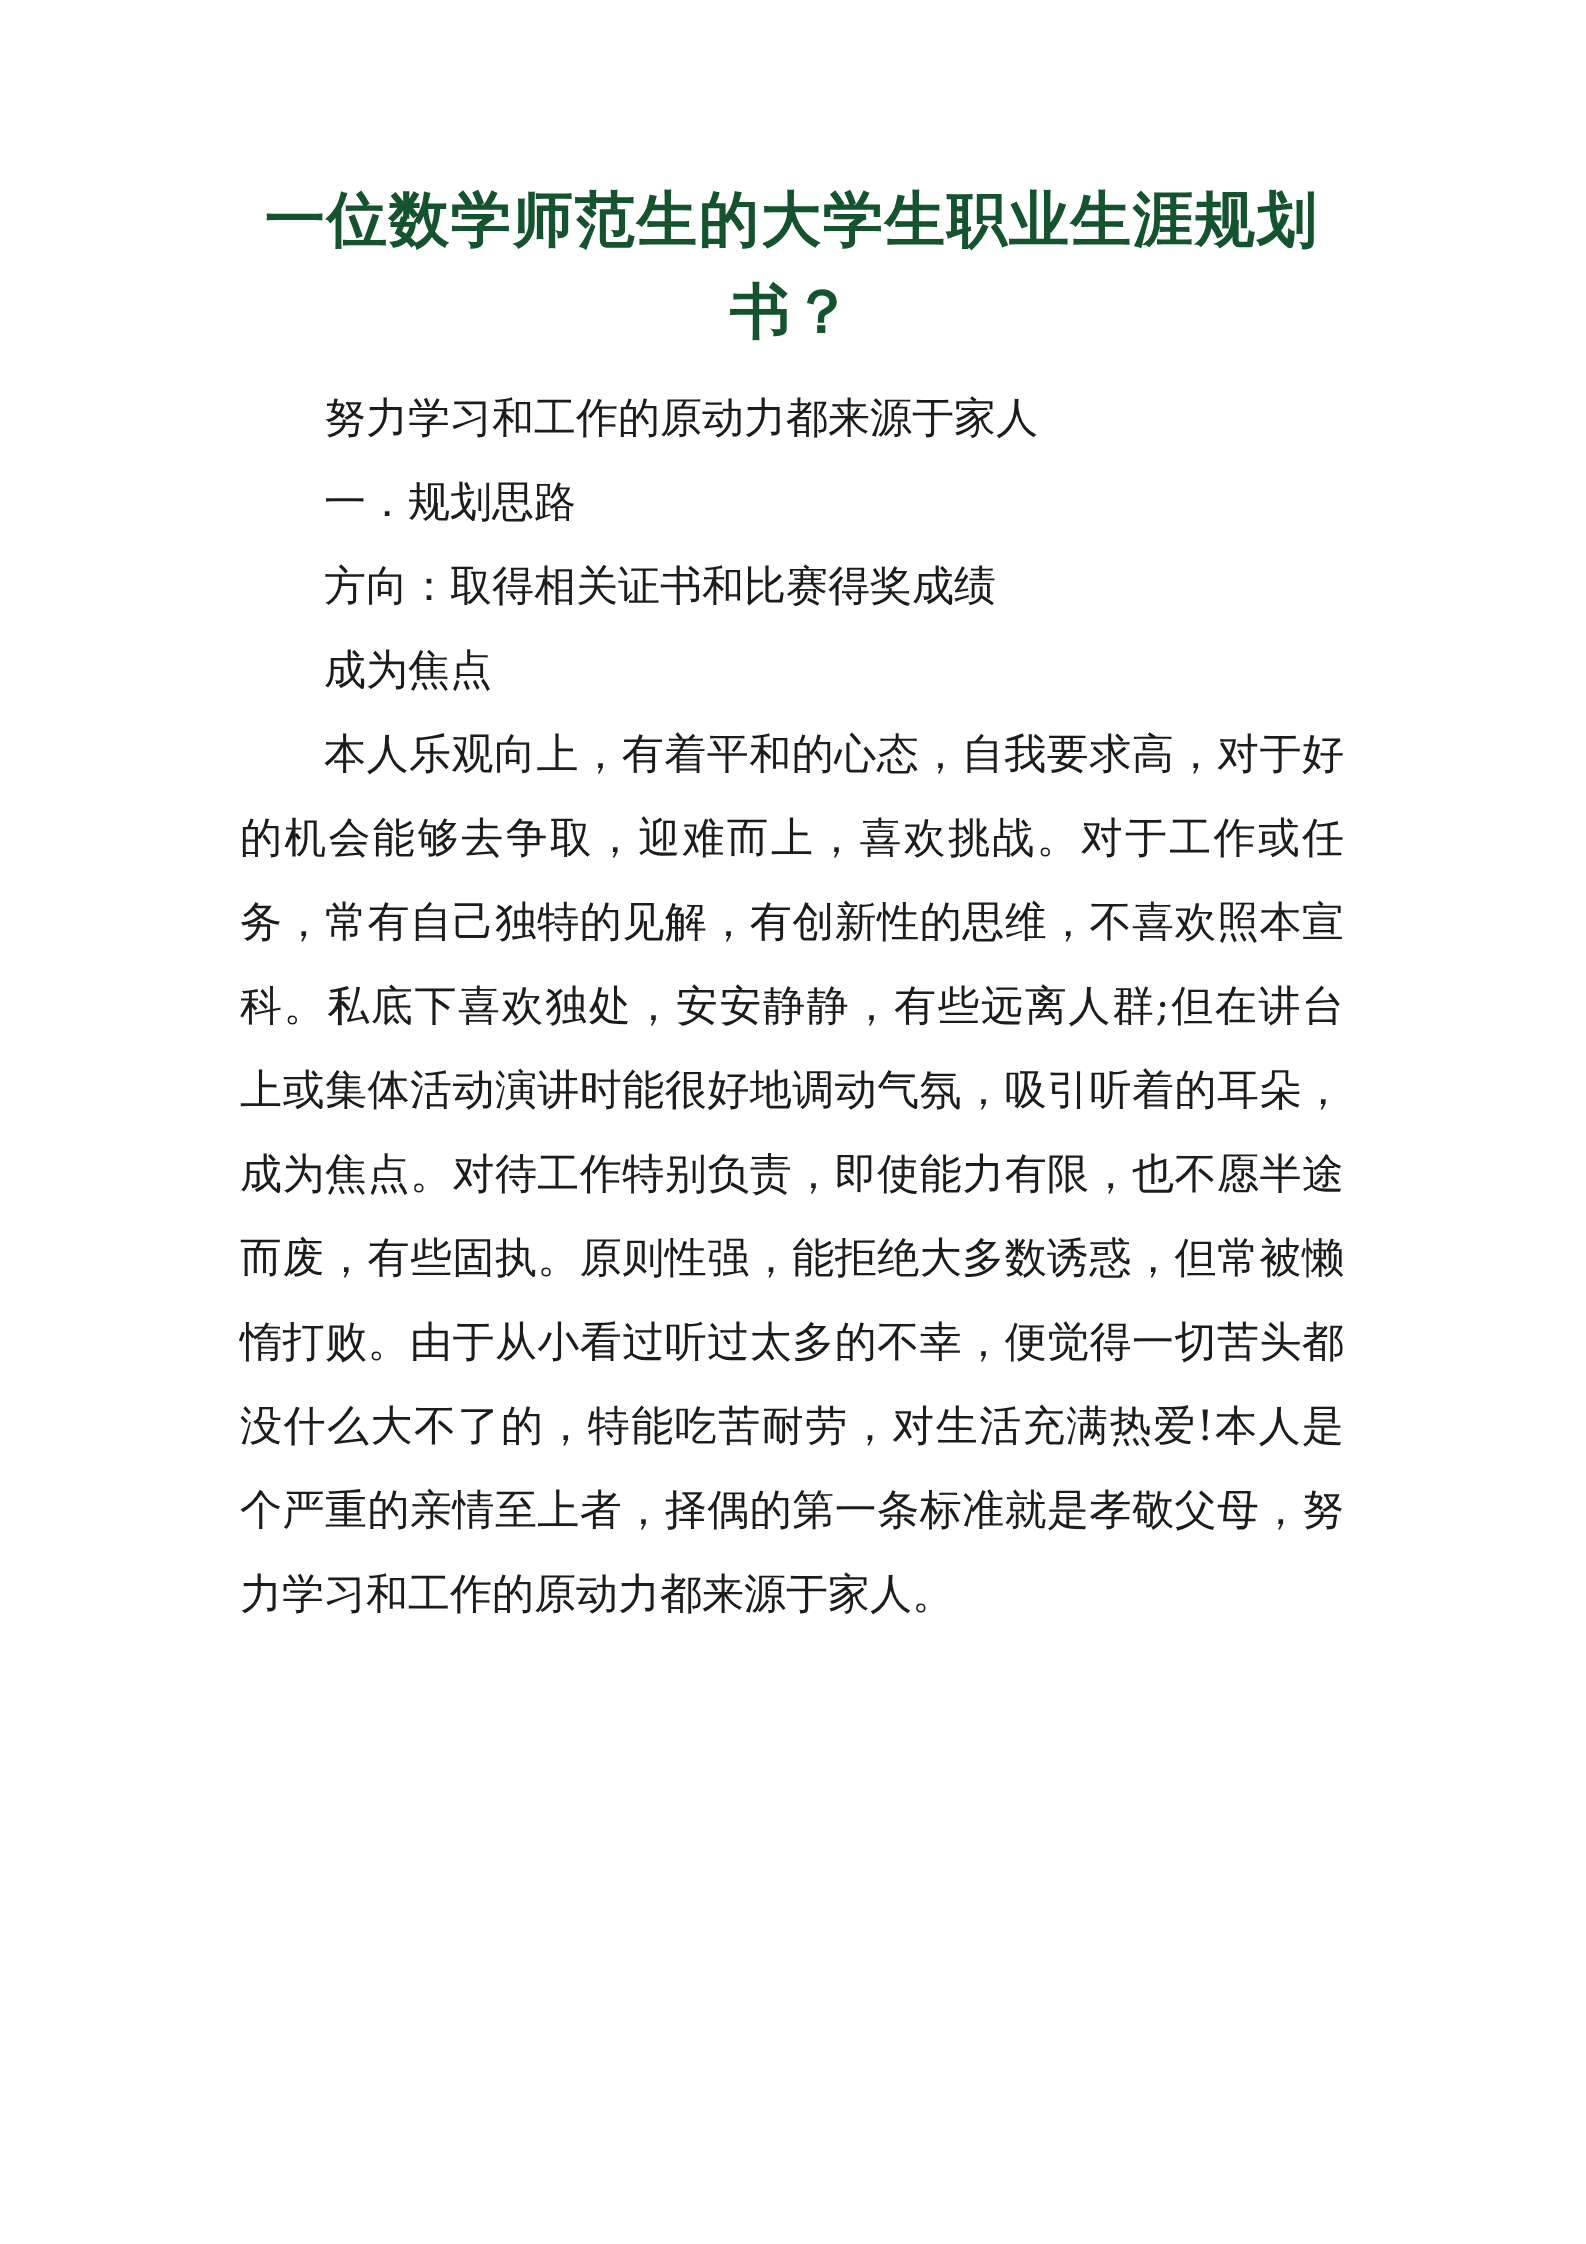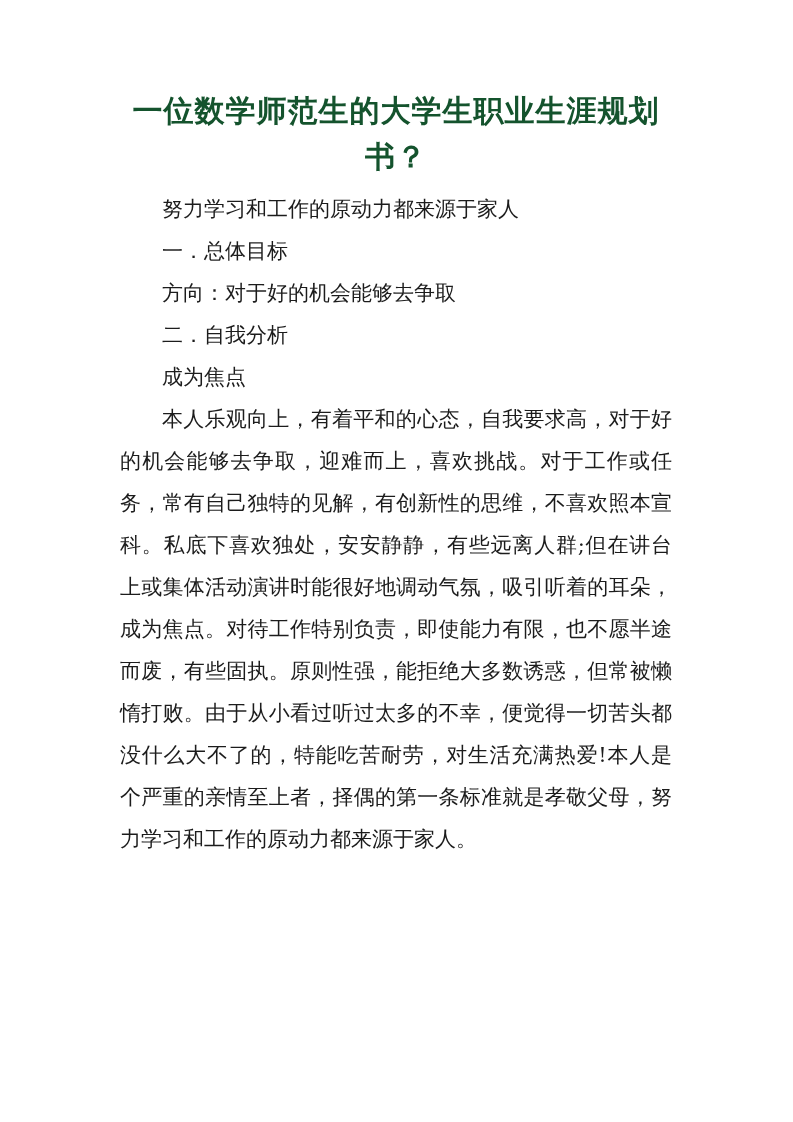--- a/index.html
+++ b/index.html
@@ -45,20 +45,19 @@
 
 <div class="page">
 
   <h1 class="doc-title">
     <span class="title-line">一位数学师范生的大学生职业生涯规划</span>
     <span class="title-line">书？</span>
   </h1>
 
   <div class="doc-body">
     <p>努力学习和工作的原动力都来源于家人</p>
-    <p>一．总体目标</p>
-    <p>方向：对于好的机会能够去争取</p>
-    <p>二．自我分析</p>
+    <p>一．规划思路</p>
+    <p>方向：取得相关证书和比赛得奖成绩</p>
     <p>成为焦点</p>
     <p>本人乐观向上，有着平和的心态，自我要求高，对于好的机会能够去争取，迎难而上，喜欢挑战。对于工作或任务，常有自己独特的见解，有创新性的思维，不喜欢照本宣科。私底下喜欢独处，安安静静，有些远离人群;但在讲台上或集体活动演讲时能很好地调动气氛，吸引听着的耳朵，成为焦点。对待工作特别负责，即使能力有限，也不愿半途而废，有些固执。原则性强，能拒绝大多数诱惑，但常被懒惰打败。由于从小看过听过太多的不幸，便觉得一切苦头都没什么大不了的，特能吃苦耐劳，对生活充满热爱!本人是个严重的亲情至上者，择偶的第一条标准就是孝敬父母，努力学习和工作的原动力都来源于家人。</p>
   </div>
 
 </div>
 
 </body></html>

